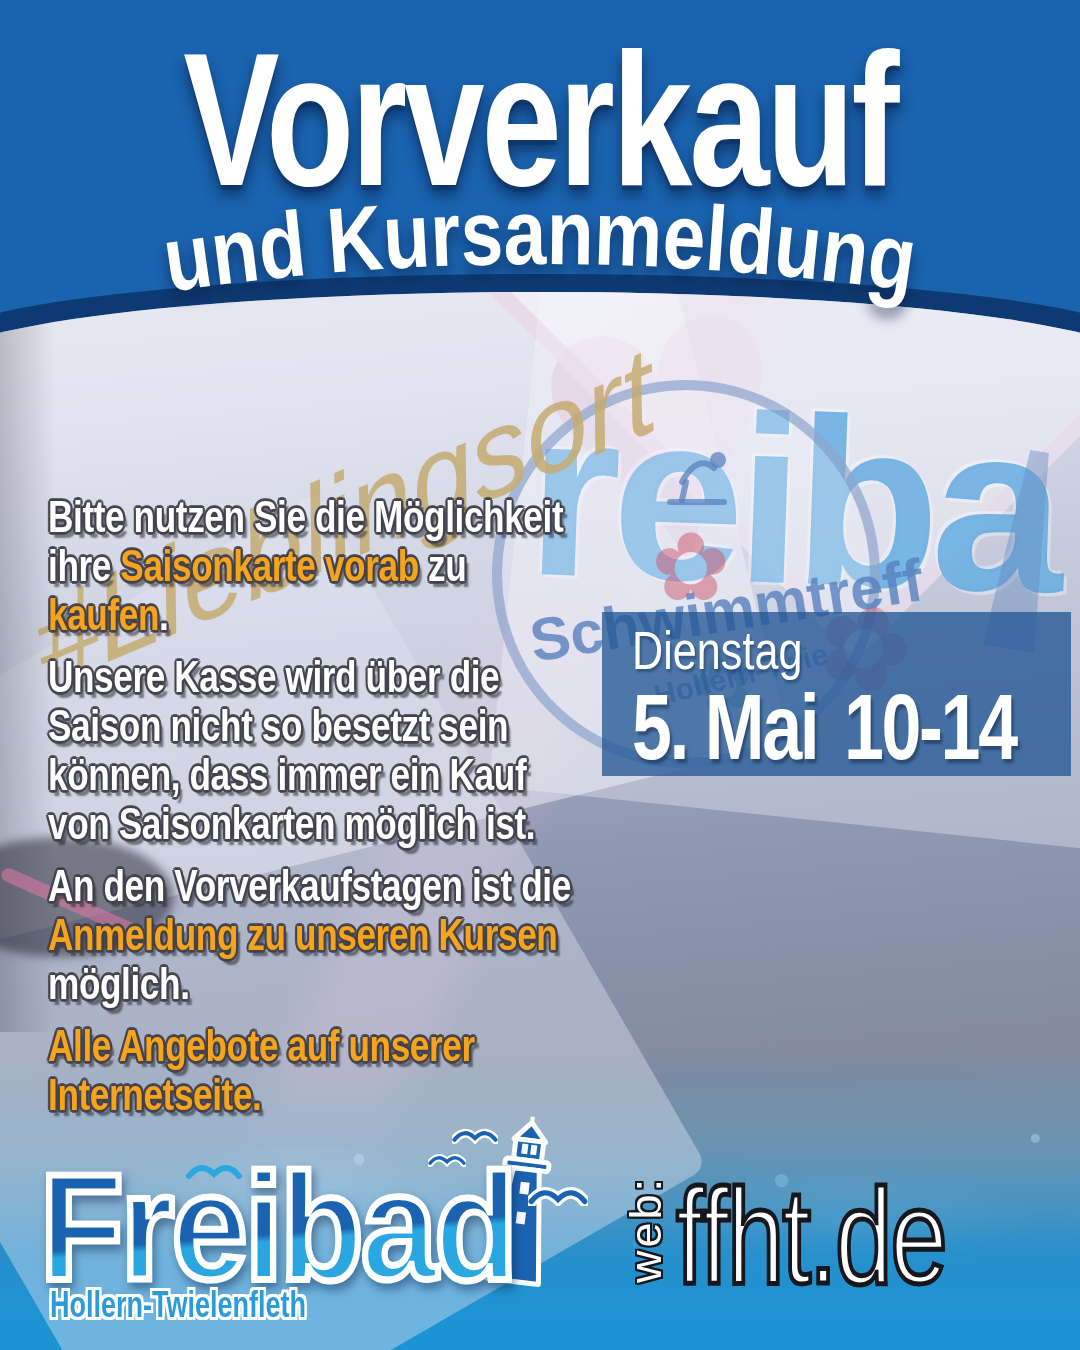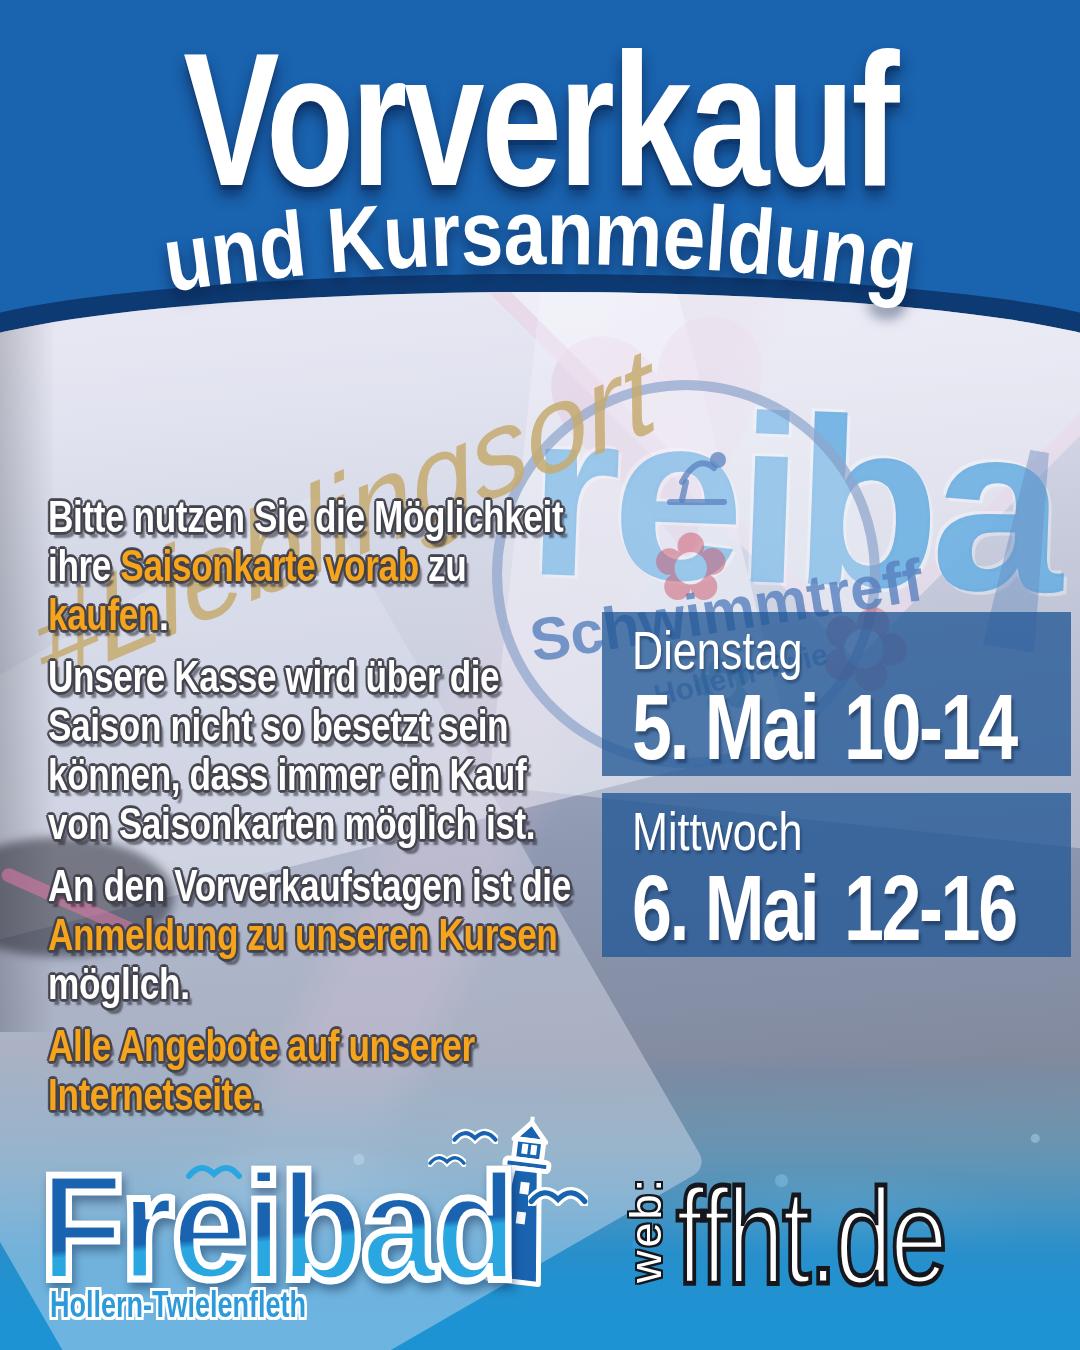--- a/index.html
+++ b/index.html
@@ -211,24 +211,20 @@
     <p><span>Bitte nutzen Sie die Möglichkeit ihre </span><span class="orange">Saisonkarte vorab</span><span> zu </span><span class="orange">kaufen</span><span>.</span></p>
     <p><span>Unsere Kasse wird über die Saison nicht so besetzt sein können, dass immer ein Kauf von Saisonkarten möglich ist.</span></p>
     <p><span>An den Vorverkaufstagen ist die </span><span class="orange">Anmeldung zu unseren Kursen</span><span> möglich.</span></p>
     <p><span class="orange">Alle Angebote auf unserer Internetseite.</span></p>
   </div>
 
   <div class="slot slot-1">
     <span class="slot-day">Dienstag</span>
     <span class="slot-date"><span>5. Mai</span><span class="slot-time">10-14</span></span>
   </div>
-  <div class="slot slot-2">
-    <span class="slot-day">Mittwoch</span>
-    <span class="slot-date"><span>6. Mai</span><span class="slot-time">12-16</span></span>
-  </div>
 
   <svg class="lighthouse" width="140" height="185" viewBox="0 0 140 185">
     <g fill="#1a63b0" stroke="#ffffff" stroke-width="5" stroke-linejoin="round">
       <line x1="70" y1="4" x2="70" y2="16" stroke-width="4"></line>
       <polygon points="54,28 86,28 70,10"></polygon>
       <rect x="56" y="28" width="28" height="20"></rect>
       <rect x="48" y="48" width="44" height="9" rx="3"></rect>
       <polygon points="57,57 83,57 96,170 44,170"></polygon>
     </g>
     <rect x="63" y="32" width="6" height="10" fill="#fff"></rect>

